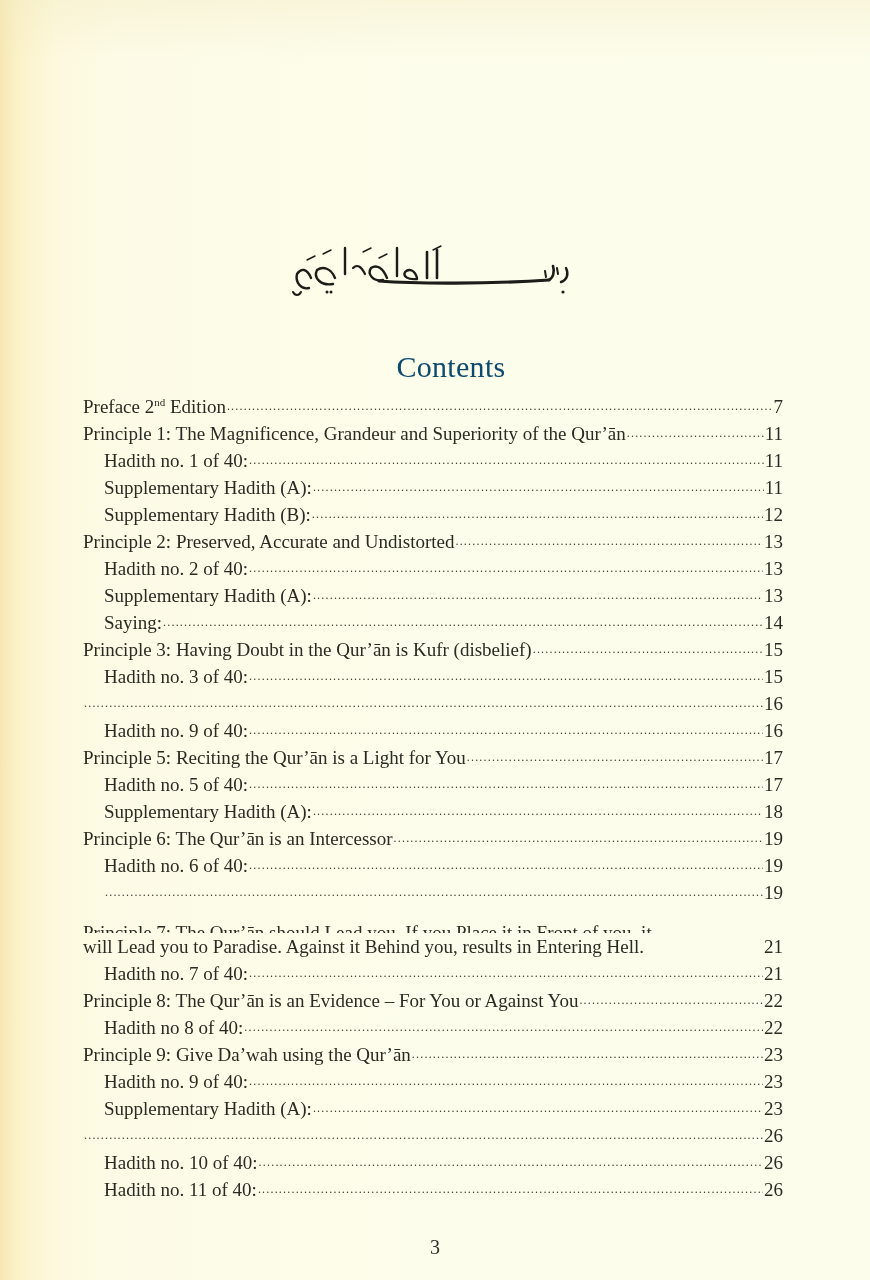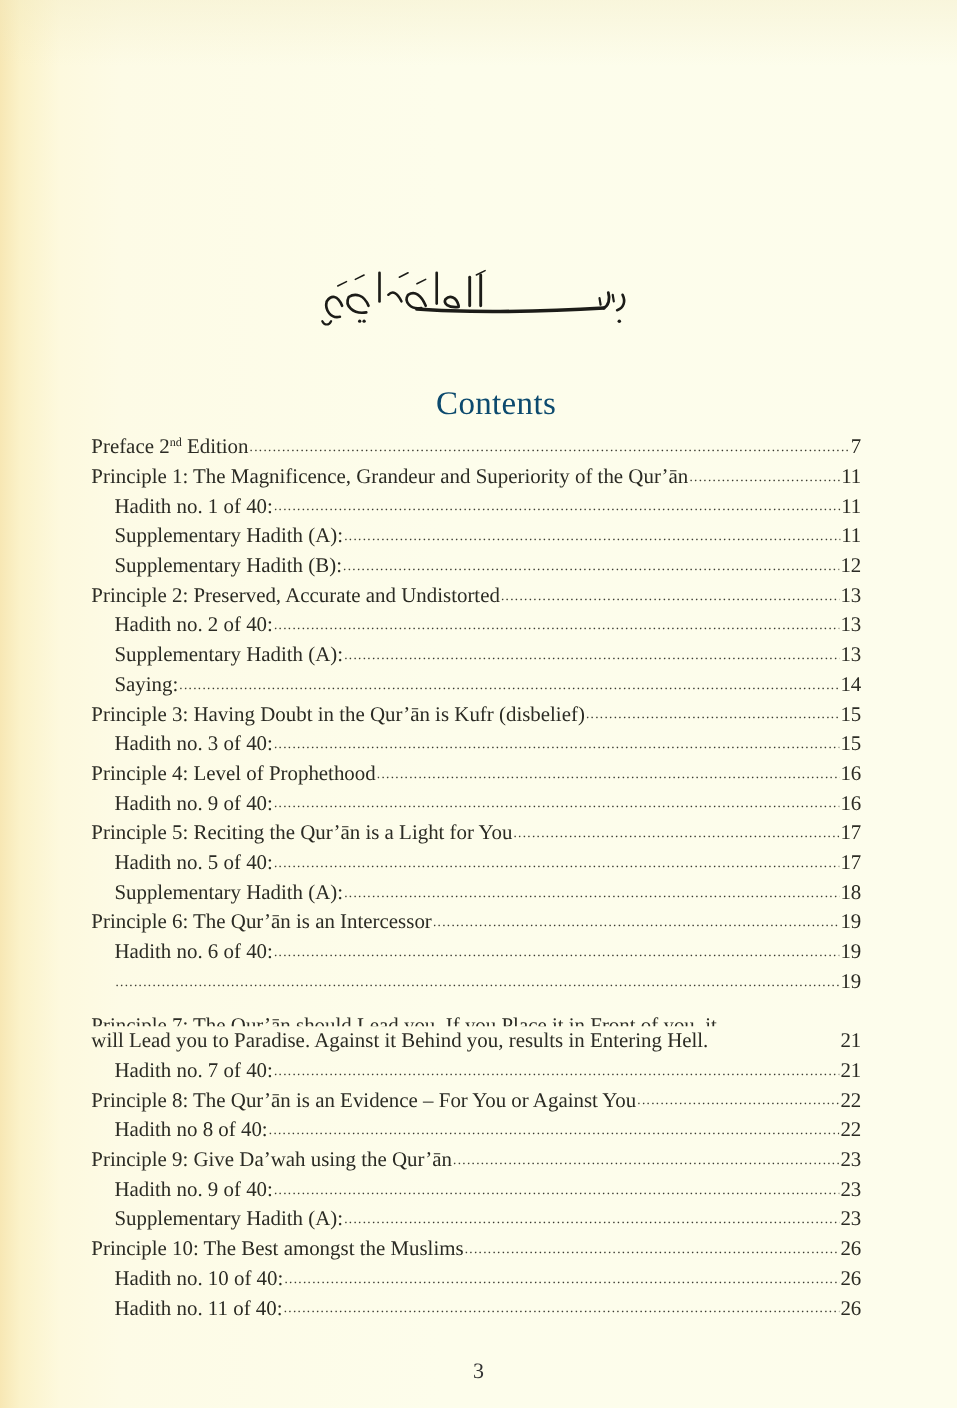--- a/index.html
+++ b/index.html
@@ -190,21 +190,20 @@
     <span class="page">15</span>
   </div>
 
   <div class="toc-row indent">
     <span class="label">Hadith no. 3 of 40:</span>
     <span class="dots"></span>
     <span class="page">15</span>
   </div>
 
   <div class="toc-row">
-    <span class="label">Principle 4: Level of Prophethood</span>
     <span class="dots"></span>
     <span class="page">16</span>
   </div>
 
   <div class="toc-row indent">
     <span class="label">Hadith no. 9 of 40:</span>
     <span class="dots"></span>
     <span class="page">16</span>
   </div>
 
@@ -281,21 +280,20 @@
     <span class="page">23</span>
   </div>
 
   <div class="toc-row indent">
     <span class="label">Supplementary Hadith (A):</span>
     <span class="dots"></span>
     <span class="page">23</span>
   </div>
 
   <div class="toc-row">
-    <span class="label">Principle 10: The Best amongst the Muslims</span>
     <span class="dots"></span>
     <span class="page">26</span>
   </div>
 
   <div class="toc-row indent">
     <span class="label">Hadith no. 10 of 40:</span>
     <span class="dots"></span>
     <span class="page">26</span>
   </div>
 

